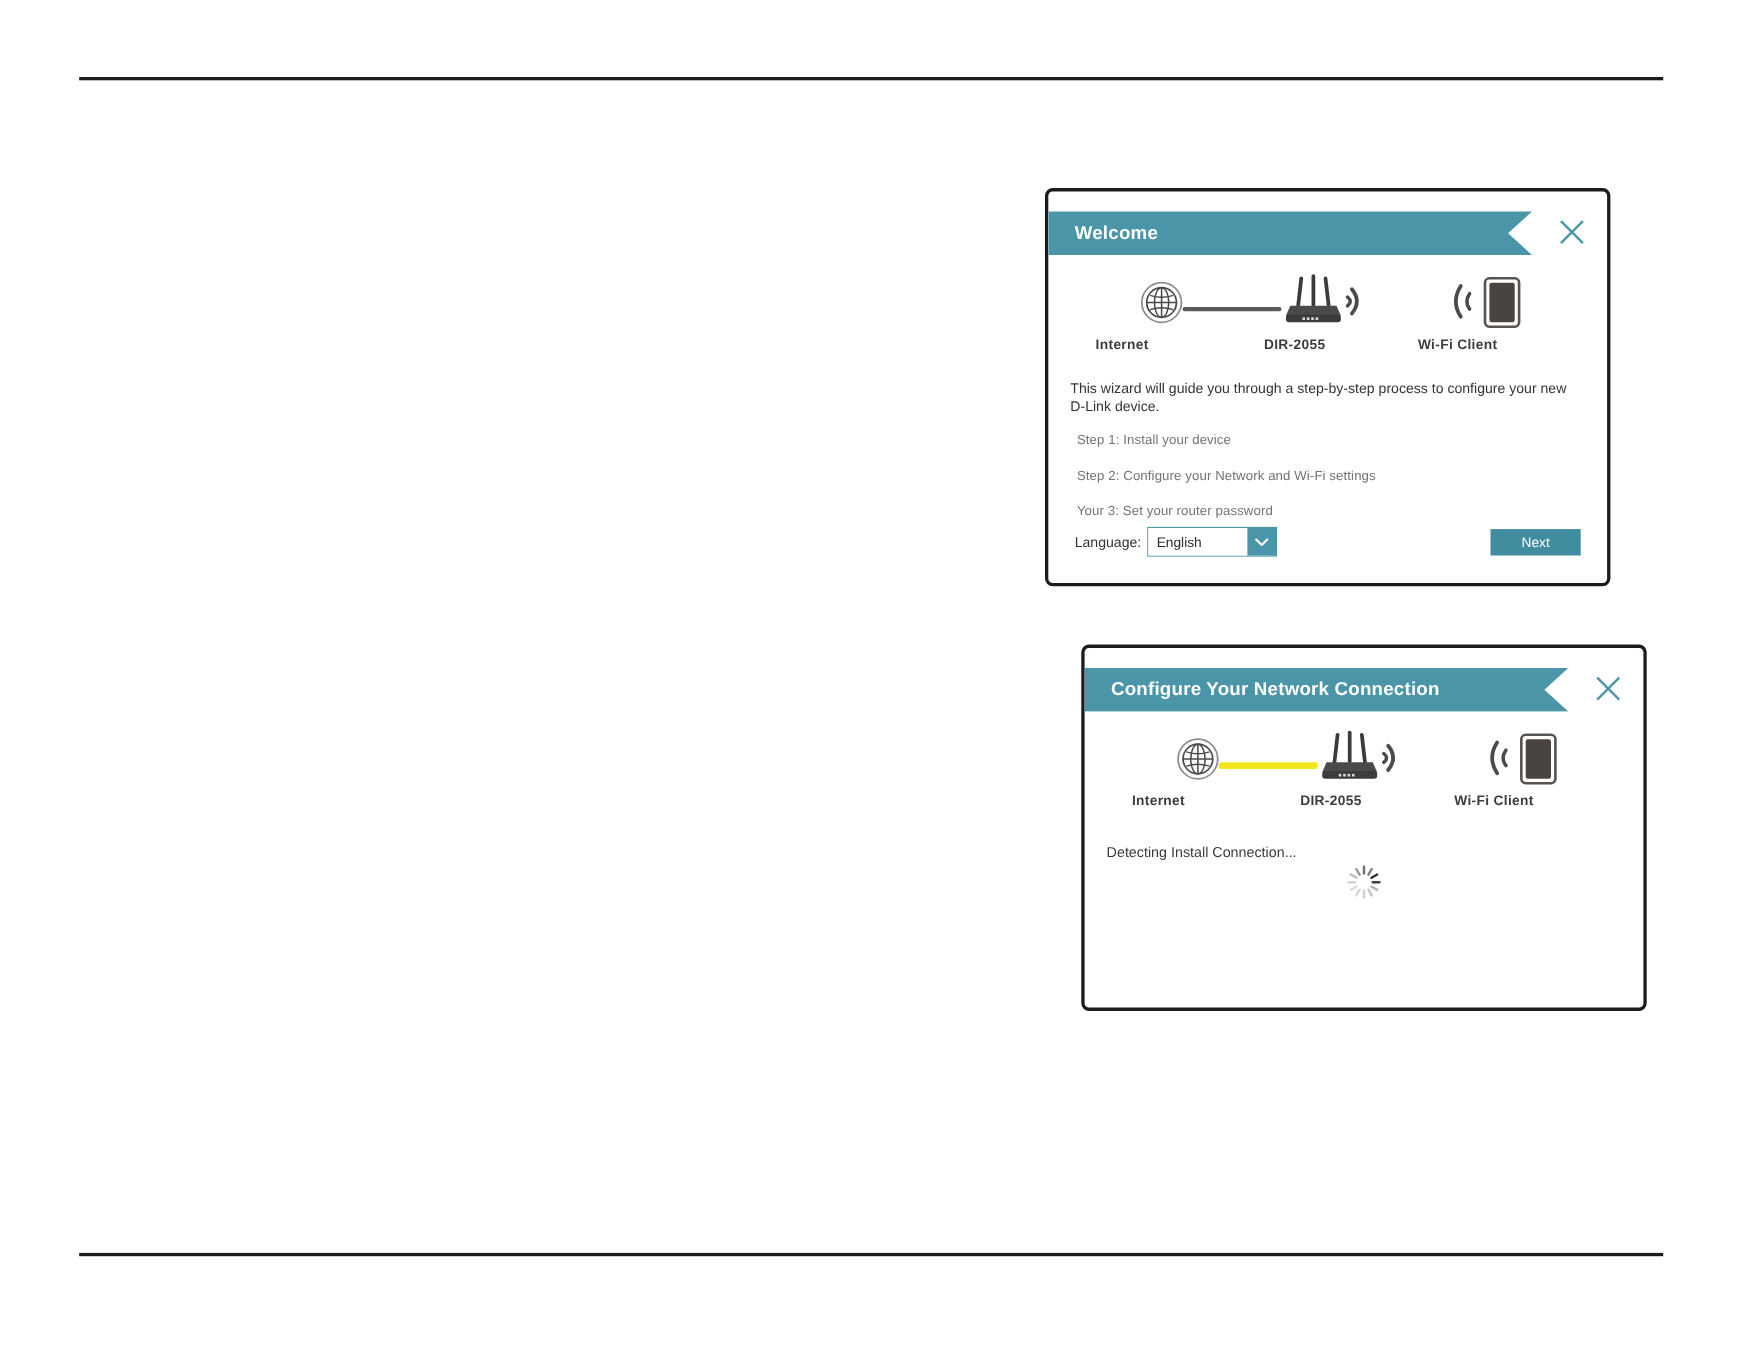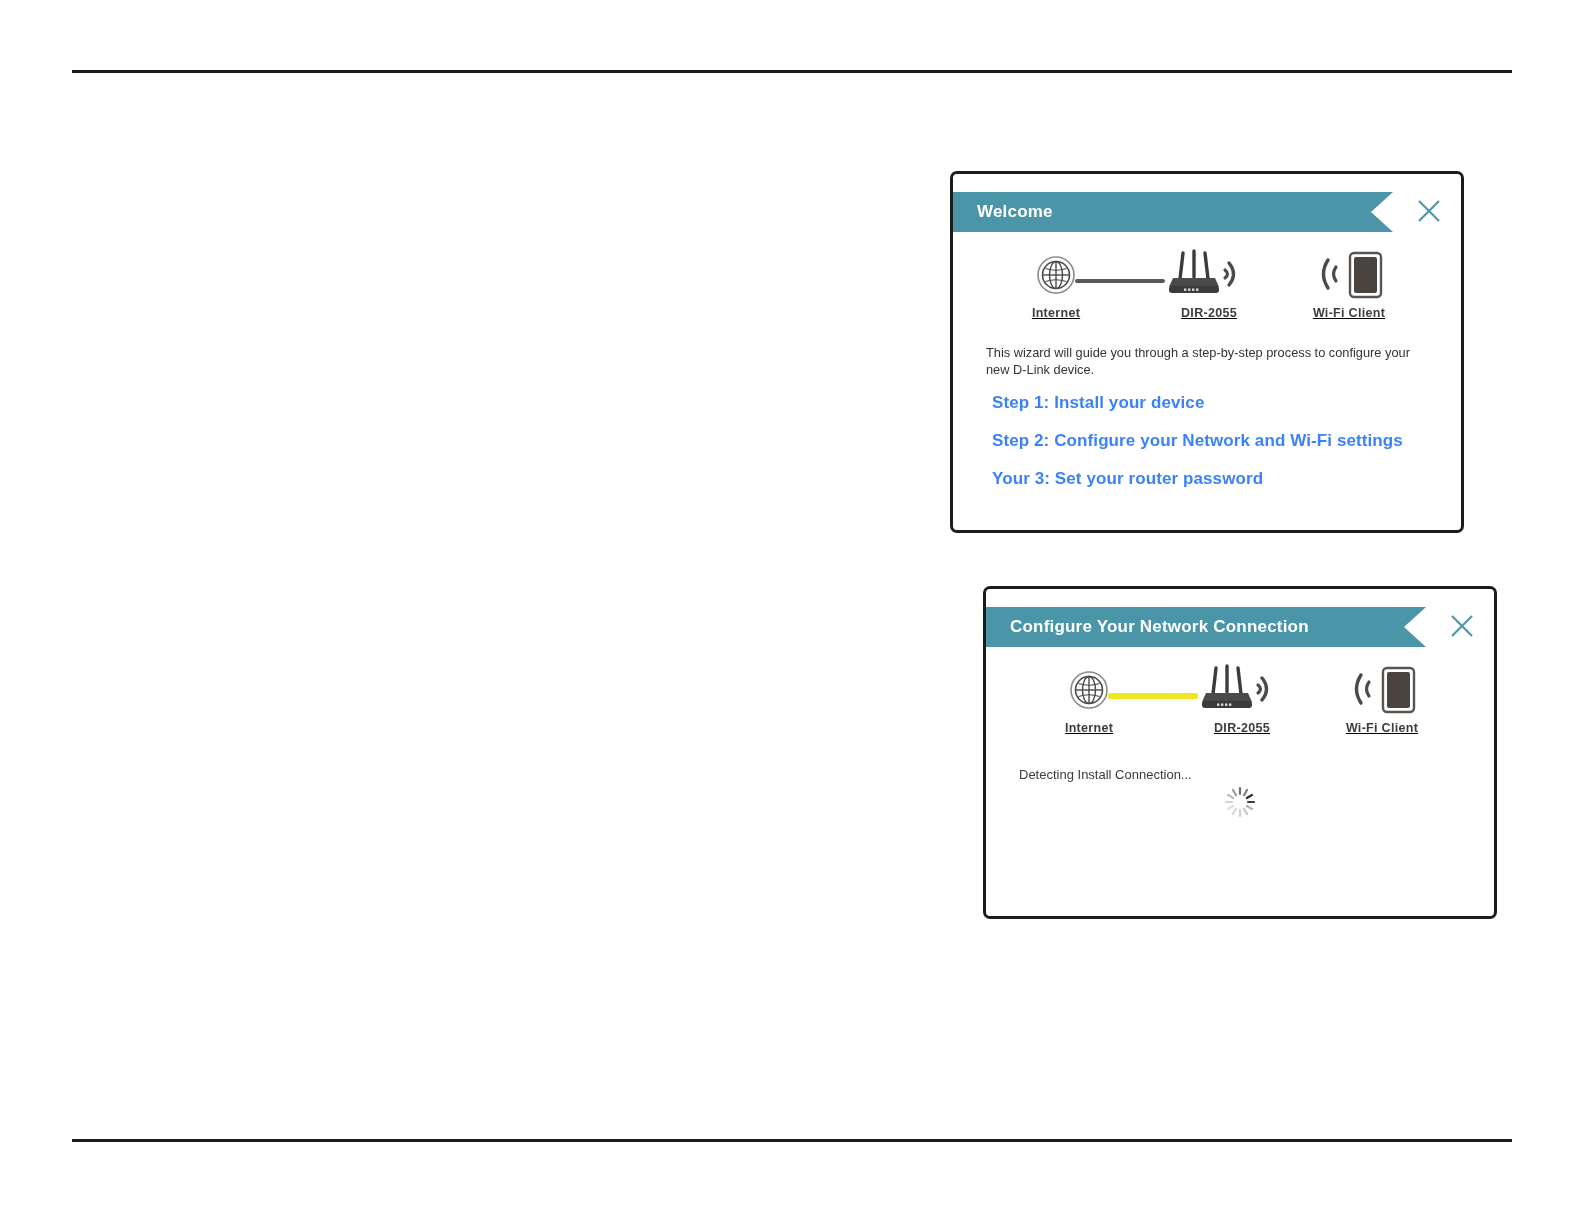--- a/index.html
+++ b/index.html
@@ -86,23 +86,22 @@
   }
 
   
   .topology {
     position: relative;
     height: 92px;
     margin: 14px 0 0 0;
   }
   .topo-node {
     position: absolute;
-    text-align: center;
+    text-align: left;
     width: 120px;
-    text-decoration: underline;
   }
   .topo-node .glyph {
     height: 58px;
     display: flex;
     align-items: center;
     justify-content: center;
   }
   .topo-label {
     font-size: 12.5px;
     font-weight: bold;
@@ -121,35 +120,35 @@
     left: 122px;
     width: 90px;
     height: 4px;
     border-radius: 2px;
   }
   .link-gray   { background: #595959; }
   .link-yellow { background: #f2e61e; height: 6px; top: 32px; }
 
   
   .dialog-body {
-    padding: 0 33px;
+    padding: 0 20px;
     box-sizing: border-box;
   }
   .intro-text {
     font-size: 12.8px;
     color: #333333;
     line-height: 1.35;
     margin: 6px 0 0 0;
     max-width: 466px;
   }
   .step-list { margin-top: 14px; }
   .step-line {
-    font-size: 17px;
-    font-weight: bold;
-    color: #3b82f6;
+    font-size: 12px;
+    font-weight: normal;
+    color: #737373;
     margin: 0 0 18px 6px;
     letter-spacing: 0.1px;
   }
   .status-text {
     font-size: 13px;
     color: #3b3b3b;
     margin: 14px 0 0 0;
   }
 
   
@@ -292,20 +291,34 @@
 
   <div class="dialog-body">
     <p class="intro-text">This wizard will guide you through a step-by-step process to configure your new D-Link device.</p>
     <div class="step-list">
       <div class="step-line">Step 1: Install your device</div>
       <div class="step-line">Step 2: Configure your Network and Wi-Fi settings</div>
       <div class="step-line">Your 3: Set your router password</div>
     </div>
   </div>
 
+  <div class="dialog-footer">
+    <div class="lang-group">
+      <span class="lang-label">Language:</span>
+      <div class="select-shell">
+        <span class="select-value">English</span>
+        <span class="select-arrow">
+          <svg width="14" height="10" viewBox="0 0 14 10" aria-hidden="true">
+            <polyline points="2,2.5 7,7.5 12,2.5" fill="none" stroke="#ffffff" stroke-width="2" stroke-linecap="round" stroke-linejoin="round"></polyline>
+          </svg>
+        </span>
+      </div>
+    </div>
+    <button class="btn-next">Next</button>
+  </div>
 </div>
 
 <div class="wizard-dialog" id="dialog-detect">
 
   <div class="ribbon-row">
     <div class="ribbon-shape"></div>
     <div class="ribbon-title">Configure Your Network Connection</div>
     <div class="close-icon">
       <svg width="32" height="32" viewBox="0 0 32 32" aria-hidden="true">
         <line x1="6" y1="6" x2="26" y2="26" stroke="#4a96a8" stroke-width="2.2"></line>

